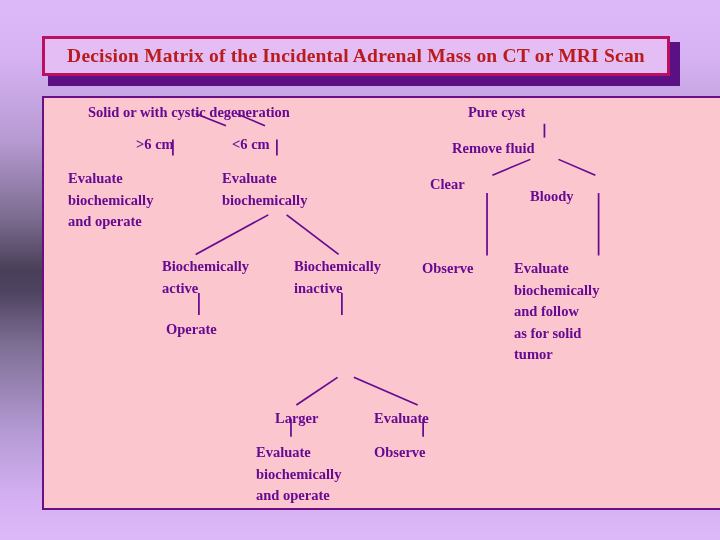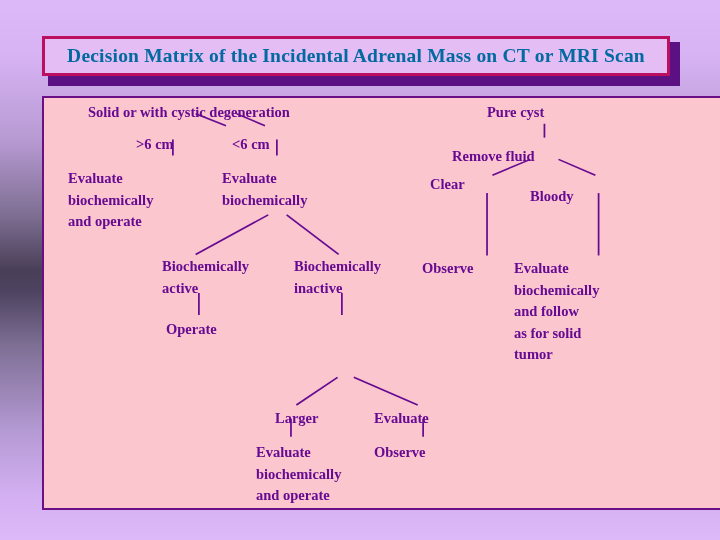--- a/index.html
+++ b/index.html
@@ -48,21 +48,21 @@
     width: 628px;
     height: 40px;
     background: #e3bdf4;
     border: 3px solid #bd0f5f;
     box-sizing: border-box;
     display: flex;
     align-items: center;
     justify-content: center;
   }
   #title-text {
-    color: #0369a1;
+    color: #b91c1c;
     font-size: 19.5px;
     font-weight: bold;
     letter-spacing: 0.2px;
     white-space: nowrap;
   }
 
   
   #panel {
     position: absolute;
     left: 42px;
@@ -165,23 +165,23 @@
     <div class="node" style="left:212px; top:310px;margin-left:19px;">Larger</div>
 
     <div class="node" style="left:330px; top:310px;">Evaluate</div>
 
     <div class="node" style="left:212px; top:344px;">Evaluate
 biochemically
 and operate</div>
 
     <div class="node" style="left:330px; top:344px;">Observe</div>
 
-    <div class="node" style="left:443px; top:4px;text-align:right;">Pure cyst</div>
+    <div class="node" style="left:424px; top:4px;text-align:right;">Pure cyst</div>
 
-    <div class="node" style="left:408px; top:48px;">Remove fluid</div>
+    <div class="node" style="left:408px; top:40px;">Remove fluid</div>
 
     <div class="node" style="left:386px; top:76px;">Clear</div>
 
     <div class="node" style="left:486px; top:76px;margin-top:12px;">Bloody</div>
 
     <div class="node" style="left:378px; top:160px;">Observe</div>
 
     <div class="node" style="left:470px; top:160px;">Evaluate
 biochemically
 and follow

